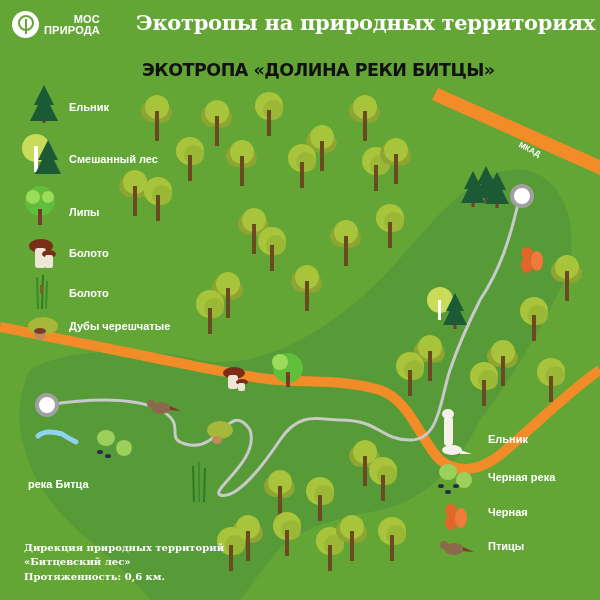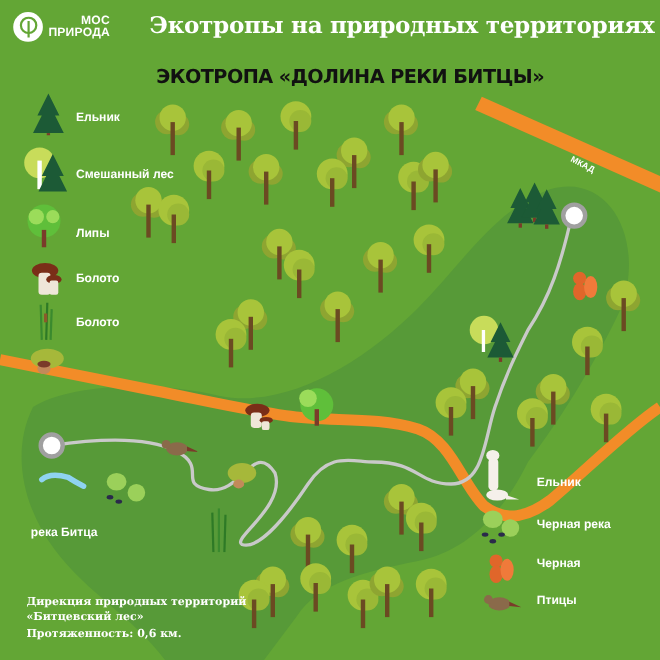--- a/index.html
+++ b/index.html
@@ -165,20 +165,21 @@
       <ellipse cx="17" cy="11" rx="15" ry="9" fill="#a6b83a"></ellipse>
       <ellipse cx="14" cy="20" rx="6" ry="5" fill="#c28a5a"></ellipse>
       <ellipse cx="14" cy="16" rx="6" ry="3" fill="#7a3b2a"></ellipse>
     </svg>
 
   <div class="lbl" style="left:69px;top:101px">Ельник</div>
   <div class="lbl" style="left:69px;top:153px">Смешанный лес</div>
   <div class="lbl" style="left:69px;top:206px">Липы</div>
   <div class="lbl" style="left:69px;top:247px">Болото</div>
   <div class="lbl" style="left:69px;top:287px">Болото</div>
+  <div class="lbl" style="left:69px;top:320px">Дубы черешчатые</div>
 
   <svg style="position:absolute;left:143px;top:398px" width="40" height="22">
       <ellipse cx="18" cy="10" rx="10" ry="6" fill="#8a6a4a"></ellipse>
       <circle cx="8" cy="6" r="4" fill="#8a6a4a"></circle>
       <polygon points="27,8 38,13 27,12" fill="#7a3b2a"></polygon>
     </svg>
   <svg style="position:absolute;left:96px;top:428px" width="38" height="34">
       <ellipse cx="10" cy="10" rx="9" ry="8" fill="#9bd05a"></ellipse>
       <ellipse cx="28" cy="20" rx="8" ry="8" fill="#9bd05a"></ellipse>
       <ellipse cx="4" cy="24" rx="3" ry="2" fill="#2a2a4a"></ellipse>

